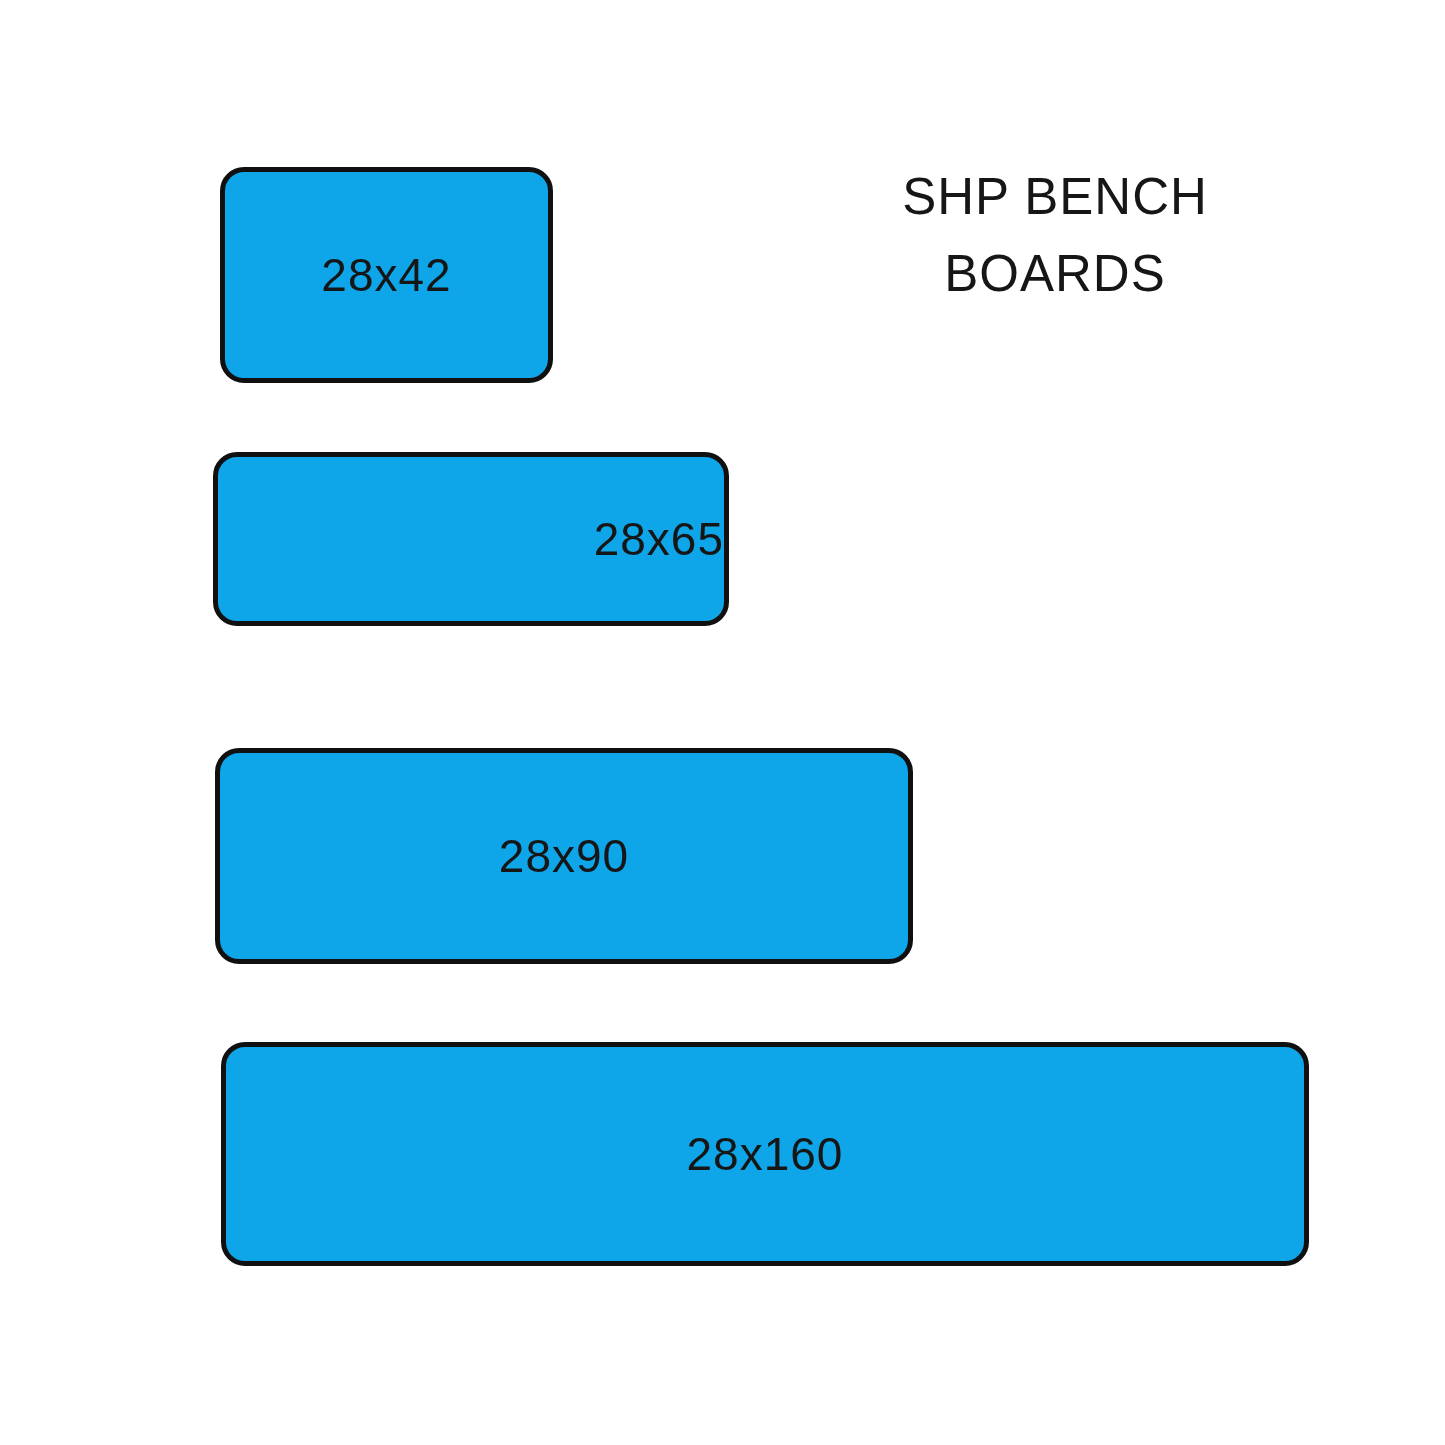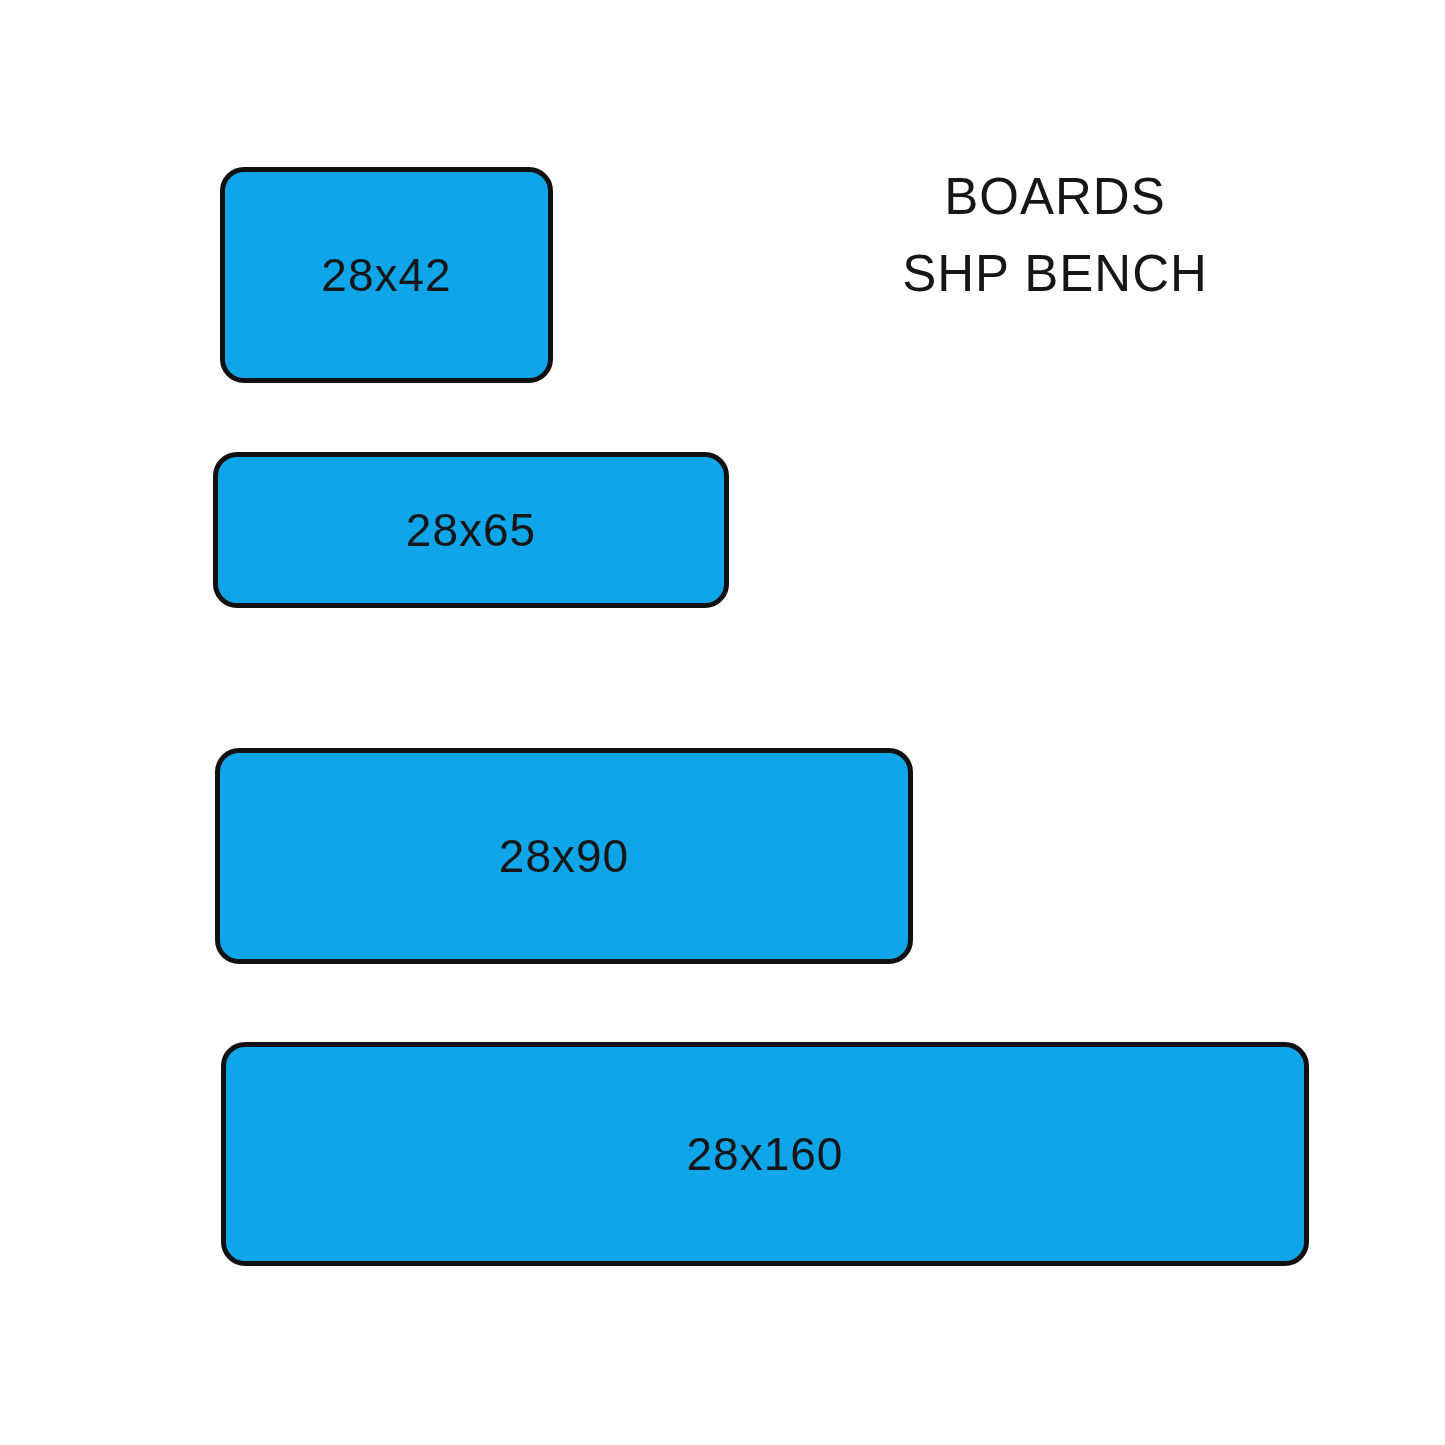--- a/index.html
+++ b/index.html
@@ -37,32 +37,32 @@
     display: flex;
     align-items: center;
     justify-content: center;
   }
   .board-label {
     font-size: 46px;
     color: #161616;
     letter-spacing: 1px;
   }
   .board-1 { left: 220px; top: 167px;  width: 333px;  height: 216px; }
-  .board-2 { left: 213px; top: 452px;  width: 516px;  height: 156px; }
+  .board-2 { left: 213px; top: 452px;  width: 516px;  height: 174px; justify-content: flex-end; }
   .board-3 { left: 215px; top: 748px;  width: 698px;  height: 216px; }
   .board-4 { left: 221px; top: 1042px; width: 1088px; height: 224px; }
 </style>
 </head>
 <body>
 
 <div class="canvas">
 
   <div class="title">
+    <div>SHP BENCH</div>
     <div>BOARDS</div>
-    <div>SHP BENCH</div>
   </div>
 
   <div class="board board-1">
     <span class="board-label">28x42</span>
   </div>
 
   <div class="board board-2">
     <span class="board-label">28x65</span>
   </div>
 

